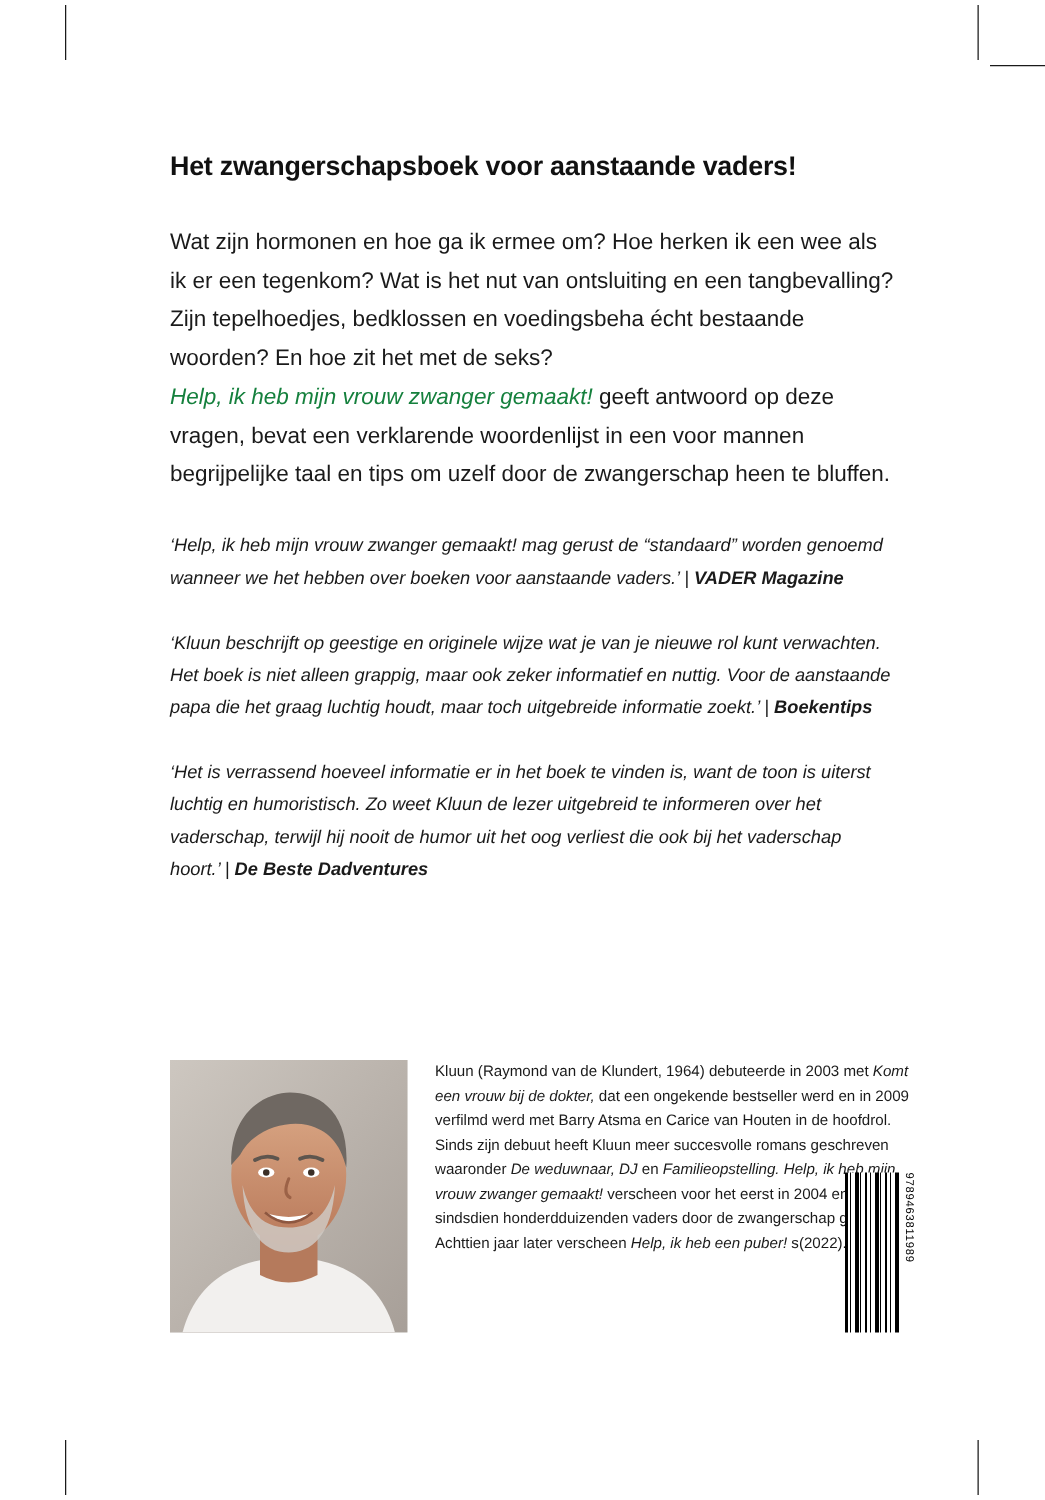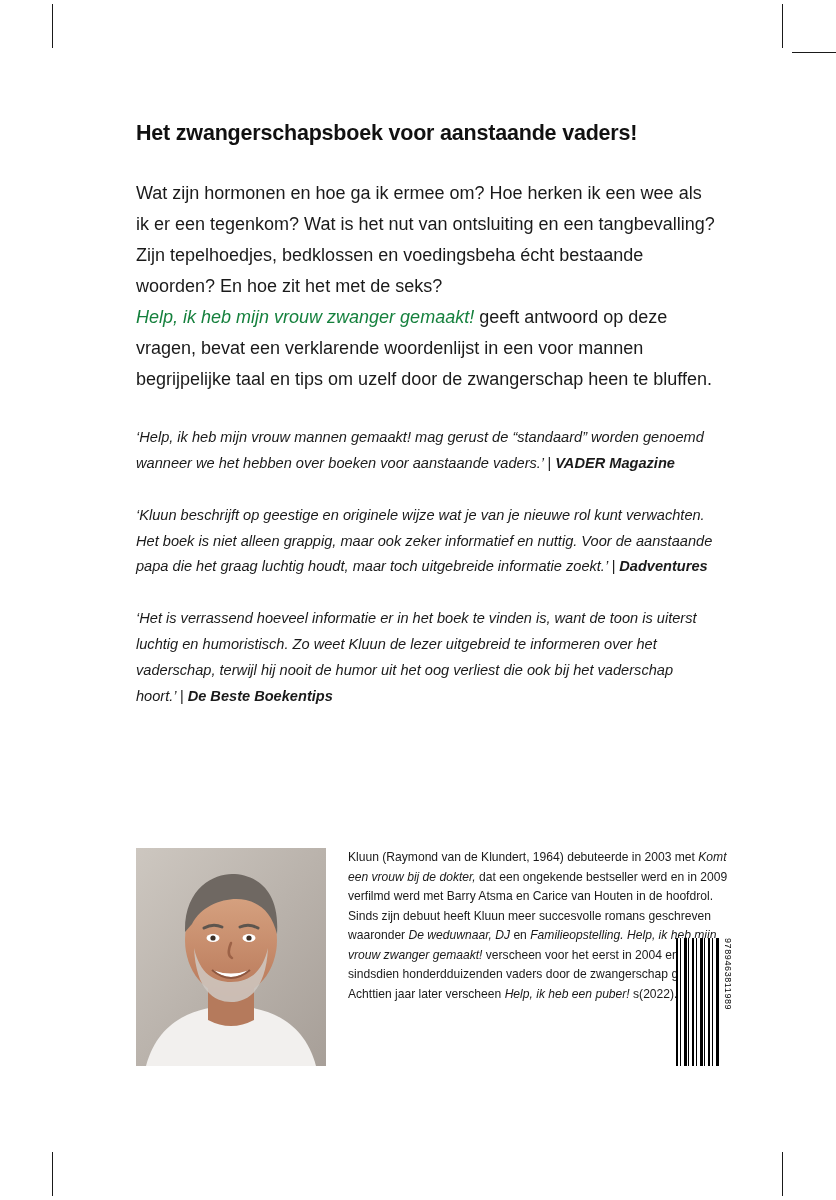--- a/index.html
+++ b/index.html
@@ -149,33 +149,33 @@
     <h1 class="headline">Het zwangerschapsboek voor aanstaande vaders!</h1>
 
     <p class="body">
       <span>Wat zijn hormonen en hoe ga ik ermee om? Hoe herken ik een wee als ik er een tegenkom? Wat is het nut van ontsluiting en een tangbevalling? Zijn tepelhoedjes, bedklossen en voedingsbeha écht bestaande woorden? En hoe zit het met de seks?</span><br>
       <span class="pink-italic">Help, ik heb mijn vrouw zwanger gemaakt!</span><span> geeft antwoord op deze vragen, bevat een verklarende woordenlijst in een voor mannen begrijpelijke taal en tips om uzelf door de zwangerschap heen te bluffen.</span>
     </p>
 
     <div class="gap-lg"></div>
 
     <p class="quote">
-      <span>‘Help, ik heb mijn vrouw mannen gemaakt!</span><span> mag gerust de “standaard” worden genoemd wanneer we het hebben over boeken voor aanstaande vaders.’ | </span><span class="src-ital">VADER Magazine</span>
+      <span>‘Help, ik heb mijn vrouw zwanger gemaakt!</span><span> mag gerust de “standaard” worden genoemd wanneer we het hebben over boeken voor aanstaande vaders.’ | </span><span class="src-ital">VADER Magazine</span>
     </p>
 
     <div class="gap-md"></div>
 
     <p class="quote">
-      <span>‘Kluun beschrijft op geestige en originele wijze wat je van je nieuwe rol kunt verwachten. Het boek is niet alleen grappig, maar ook zeker informatief en nuttig. Voor de aanstaande papa die het graag luchtig houdt, maar toch uitgebreide informatie zoekt.’ | </span><span class="src-ital">Dadventures</span>
+      <span>‘Kluun beschrijft op geestige en originele wijze wat je van je nieuwe rol kunt verwachten. Het boek is niet alleen grappig, maar ook zeker informatief en nuttig. Voor de aanstaande papa die het graag luchtig houdt, maar toch uitgebreide informatie zoekt.’ | </span><span class="src-ital">Boekentips</span>
     </p>
 
     <div class="gap-md"></div>
 
     <p class="quote">
-      <span>‘Het is verrassend hoeveel informatie er in het boek te vinden is, want de toon is uiterst luchtig en humoristisch. Zo weet Kluun de lezer uitgebreid te informeren over het vaderschap, terwijl hij nooit de humor uit het oog verliest die ook bij het vaderschap hoort.’ | </span><span class="src-ital">De Beste Boekentips</span>
+      <span>‘Het is verrassend hoeveel informatie er in het boek te vinden is, want de toon is uiterst luchtig en humoristisch. Zo weet Kluun de lezer uitgebreid te informeren over het vaderschap, terwijl hij nooit de humor uit het oog verliest die ook bij het vaderschap hoort.’ | </span><span class="src-ital">De Beste Dadventures</span>
     </p>
 
   </div>
 
   <div class="bio-row">
 
     <div class="portrait">
       <svg width="190" height="218" viewBox="0 0 190 218" xmlns="http://www.w3.org/2000/svg" aria-hidden="true">
         <defs>
           <linearGradient id="bg" x1="0" y1="0" x2="1" y2="1">

